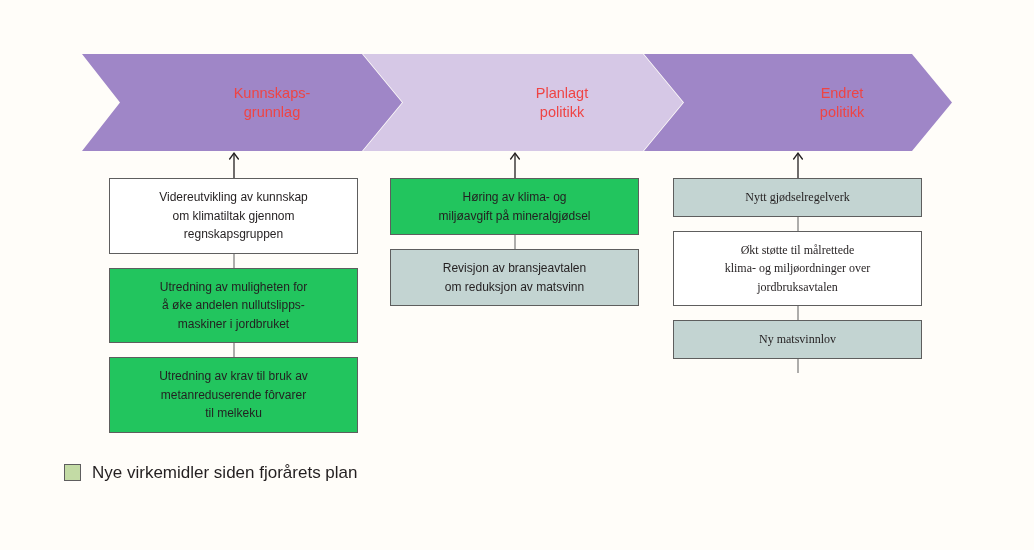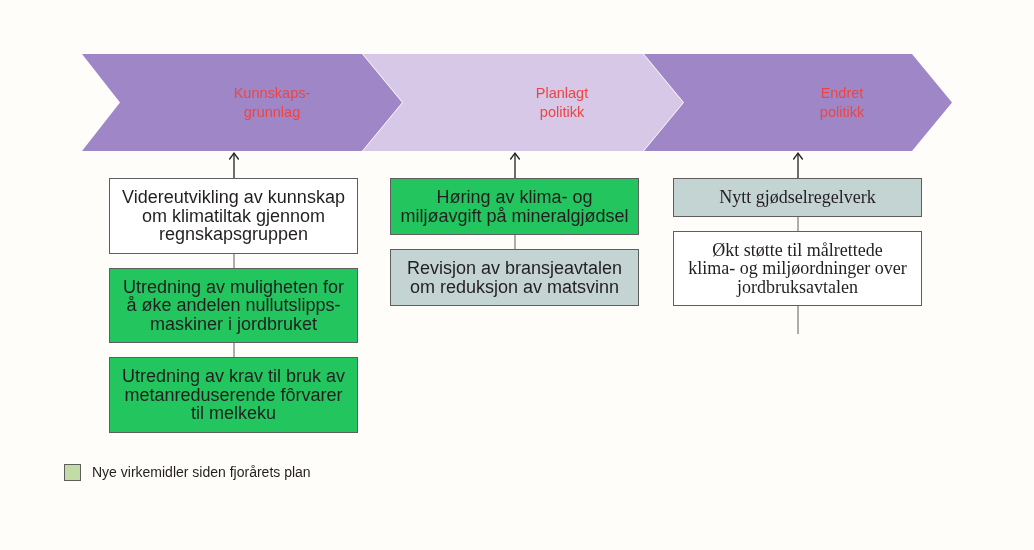--- a/index.html
+++ b/index.html
@@ -65,21 +65,21 @@
     left: 50%;
     transform: translateX(-50%);
     width: 13px;
     height: 27px;
   }
 
   .node {
     box-sizing: border-box;
     border: 1px solid #5e5e5e;
     padding: 9px 8px;
-    font-size: 18px;
+    font-size: 12px;
     line-height: 18.5px;
     text-align: center;
     white-space: pre-line;
     background: #ffffff;
     position: relative;
   }
   .node.white { background: #ffffff; }
   .node.green { background: #22c55e; }
   .node.blue  { background: #c3d4d2; }
 
@@ -112,21 +112,21 @@
   }
   .legend-swatch {
     width: 17px;
     height: 17px;
     border: 1px solid #5e5e5e;
     box-sizing: border-box;
     flex: 0 0 auto;
   }
   .legend-text {
     margin-left: 11px;
-    font-size: 14px;
+    font-size: 17px;
     line-height: 17px;
     color: #231f20;
   }
 </style>
 </head>
 <body>
 
 <div id="canvas">
 
   <div class="banner">
@@ -189,20 +189,21 @@
         <polyline points="1.8,8.5 6.5,2 11.2,8.5" fill="none" stroke="#231f20" stroke-width="1.3"></polyline>
       </svg>
     </div>
 
     <div class="node blue">Nytt gjødselregelverk</div>
     <div class="connector"></div>
     <div class="node white">Økt støtte til målrettede
 klima- og miljøordninger over
 jordbruksavtalen</div>
     <div class="connector"></div>
+    <div class="node blue">Ny matsvinnlov</div>
     <div class="connector"></div>
   </div>
 
   <div class="legend">
     <div class="legend-row">
       <span class="legend-swatch" style="background:#c3dba5"></span>
       <span class="legend-text">Nye virkemidler siden fjorårets plan</span>
     </div>
   </div>
 

